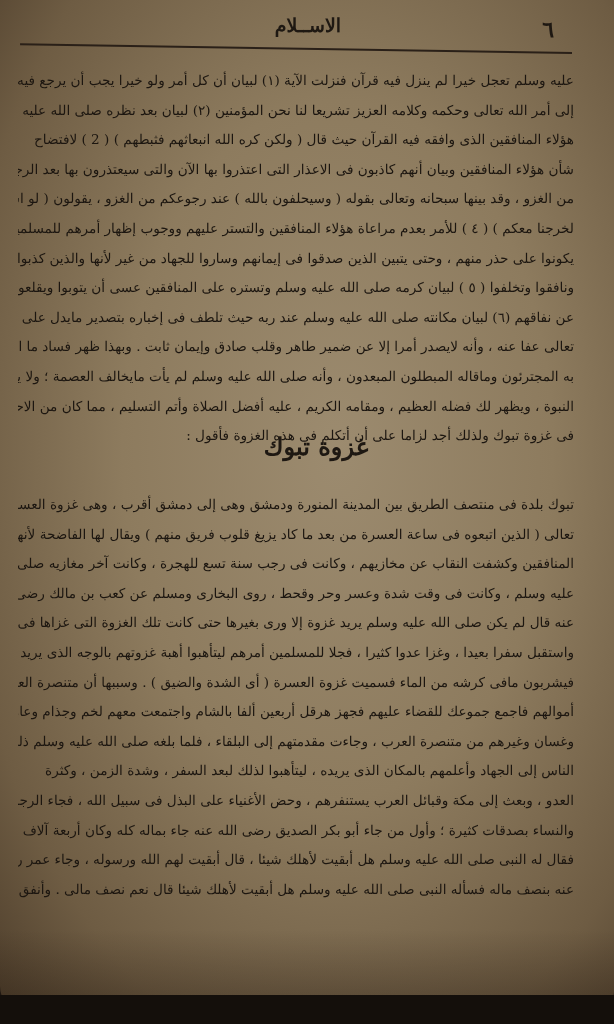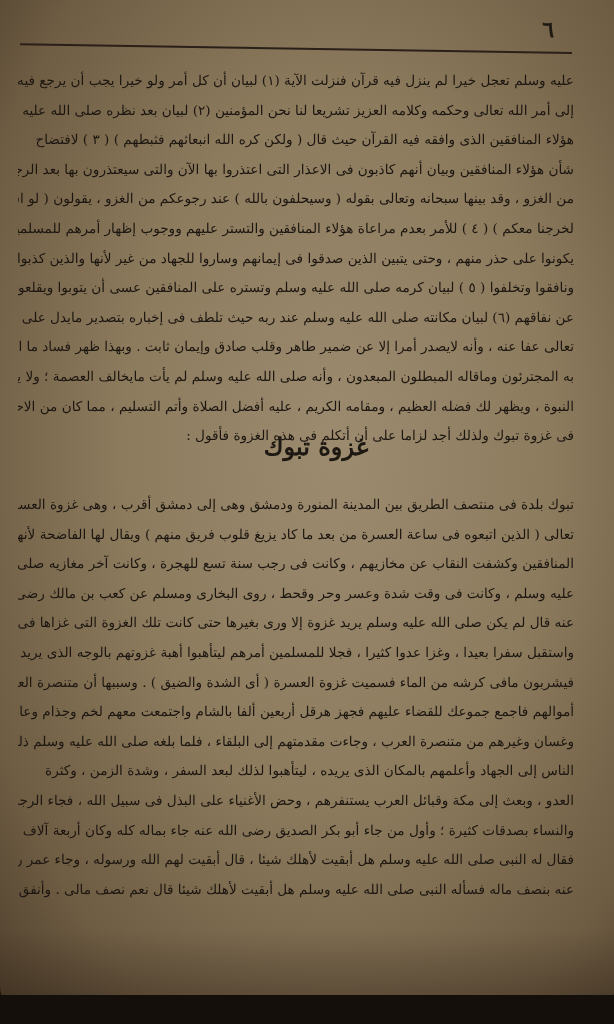--- a/index.html
+++ b/index.html
@@ -109,27 +109,28 @@
     .body-text.second {
       top: 490px;
     }
   </style>
 </head>
 <body>
 
 <div class="page">
   <div class="header">
     <span class="page-number">٦</span>
+    <div class="running-title">الاســلام</div>
   </div>
   <div class="rule"></div>
 
   <div class="body-text">
     <span class="line">عليه وسلم تعجل خيرا لم ينزل فيه قرآن فنزلت الآية (١) لبيان أن كل أمر ولو خيرا يجب أن يرجع فيه</span>
     <span class="line">إلى أمر الله تعالى وحكمه وكلامه العزيز تشريعا لنا نحن المؤمنين (٢) لبيان بعد نظره صلى الله عليه وسلم في</span>
-    <span class="line">هؤلاء المنافقين الذى وافقه فيه القرآن حيث قال ( ولكن كره الله انبعاثهم فثبطهم ) ( ٣ ) لافتضاح</span>
+    <span class="line">هؤلاء المنافقين الذى وافقه فيه القرآن حيث قال ( ولكن كره الله انبعاثهم فثبطهم ) ( 2 ) لافتضاح</span>
     <span class="line">شأن هؤلاء المنافقين وبيان أنهم كاذبون فى الاعذار التى اعتذروا بها الآن والتى سيعتذرون بها بعد الرجوع</span>
     <span class="line">من الغزو ، وقد بينها سبحانه وتعالى بقوله ( وسيحلفون بالله ) عند رجوعكم من الغزو ، يقولون ( لو استطعنا</span>
     <span class="line">لخرجنا معكم ) ( ٤ ) للأمر بعدم مراعاة هؤلاء المنافقين والتستر عليهم ووجوب إظهار أمرهم للمسلمين حتى</span>
     <span class="line">يكونوا على حذر منهم ، وحتى يتبين الذين صدقوا فى إيمانهم وساروا للجهاد من غير لأنها والذين كذبوا</span>
     <span class="line">ونافقوا وتخلفوا ( ٥ ) لبيان كرمه صلى الله عليه وسلم وتستره على المنافقين عسى أن يتوبوا ويقلعوا</span>
     <span class="line">عن نفاقهم (٦) لبيان مكانته صلى الله عليه وسلم عند ربه حيث تلطف فى إخباره بتصدير مايدل على أنه</span>
     <span class="line">تعالى عفا عنه ، وأنه لايصدر أمرا إلا عن ضمير طاهر وقلب صادق وإيمان ثابت . وبهذا ظهر فساد ما اجترأ</span>
     <span class="line">به المجترئون وماقاله المبطلون المبعدون ، وأنه صلى الله عليه وسلم لم يأت مايخالف العصمة ؛ ولا ينافى مقام</span>
     <span class="line">النبوة ، ويظهر لك فضله العظيم ، ومقامه الكريم ، عليه أفضل الصلاة وأتم التسليم ، مما كان من الاحداث</span>
     <span class="line last-line">فى غزوة تبوك ولذلك أجد لزاما على أن أتكلم فى هذه الغزوة فأقول :</span>

